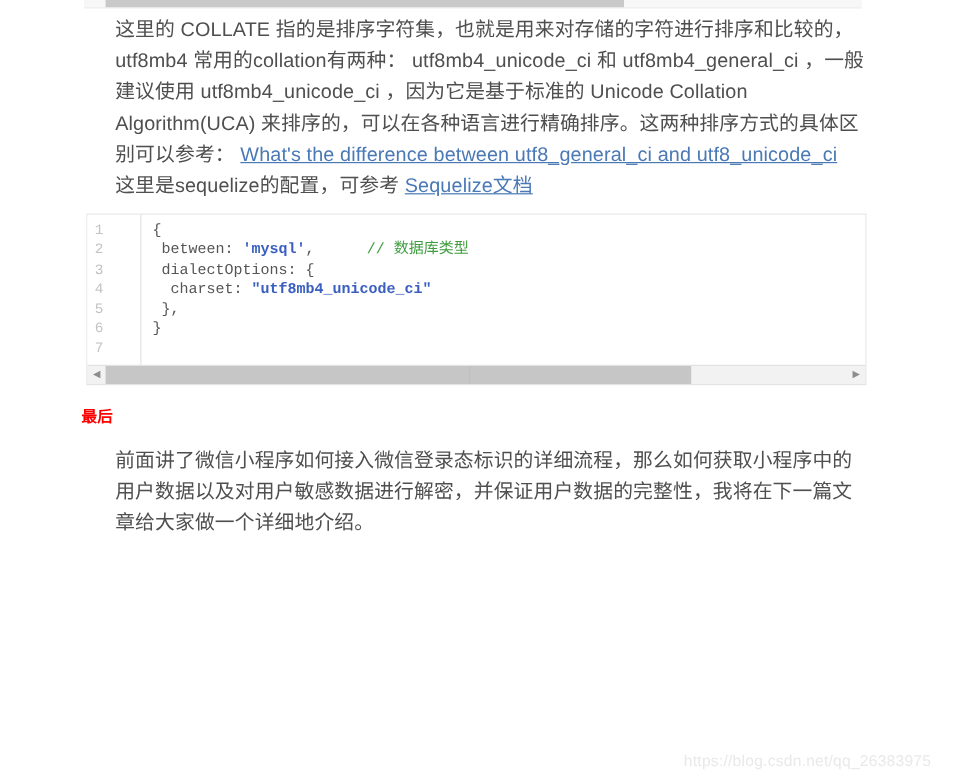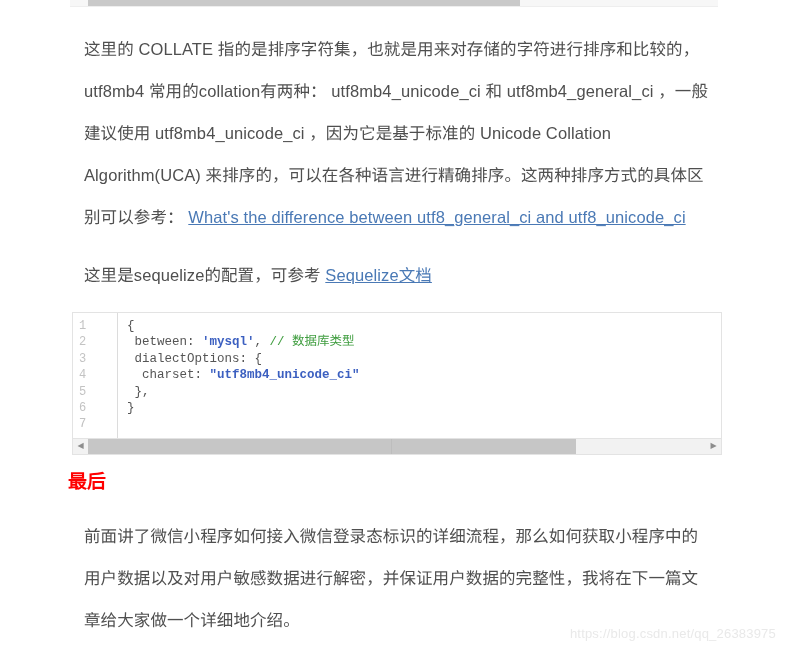--- a/index.html
+++ b/index.html
@@ -37,24 +37,24 @@
   }
 
   .article {
     position: absolute;
     left: 0;
     top: 6px;
     width: 794px;
   }
 
   p.para {
-    margin: 16px;
-    padding: 0 68px 0 68px;
+    margin: 0;
+    padding: 0 68px 0 96px;
     font-size: 16.5px;
-    line-height: 42px;
+    line-height: 26px;
     color: #4f4f4f;
     letter-spacing: 0.1px;
     text-align: left;
   }
   p.para.first { padding-top: 6px; }
 
   a.link {
     color: #4a79b5;
     text-decoration: underline;
   }
@@ -94,21 +94,21 @@
     background: #ffffff;
   }
   .code-lines .cl {
     font-family: "Liberation Mono", "DejaVu Sans Mono", monospace;
     font-size: 12.5px;
     line-height: 16.4px;
     color: #555555;
     white-space: pre;
   }
   .tok-str { color: #3b5fc0; font-weight: bold; }
-  .tok-com { color: #3f9d3f; }
+  .tok-com { color: #3f9d3f; margin-left: 36px; }
   .tok-pun { color: #555555; }
 
   
   .hscroll {
     height: 15px;
     background: #f2f2f2;
     border-top: 1px solid #e3e3e3;
     display: flex;
     align-items: stretch;
     position: relative;
@@ -140,23 +140,23 @@
   .hscroll .thumb .seam {
     position: absolute;
     left: 62%;
     top: 0;
     bottom: 0;
     width: 1px;
     background: #bdbdbd;
   }
 
   h3.section-title {
-    margin: 12px 0 18px 0;
+    margin: 12px 0 8px 0;
     padding: 0 68px;
-    font-size: 19px;
+    font-size: 13px;
     line-height: 30px;
     font-weight: bold;
     color: #ff0000;
   }
 
   .watermark {
     position: absolute;
     right: 18px;
     bottom: 12px;
     font-size: 13px;

